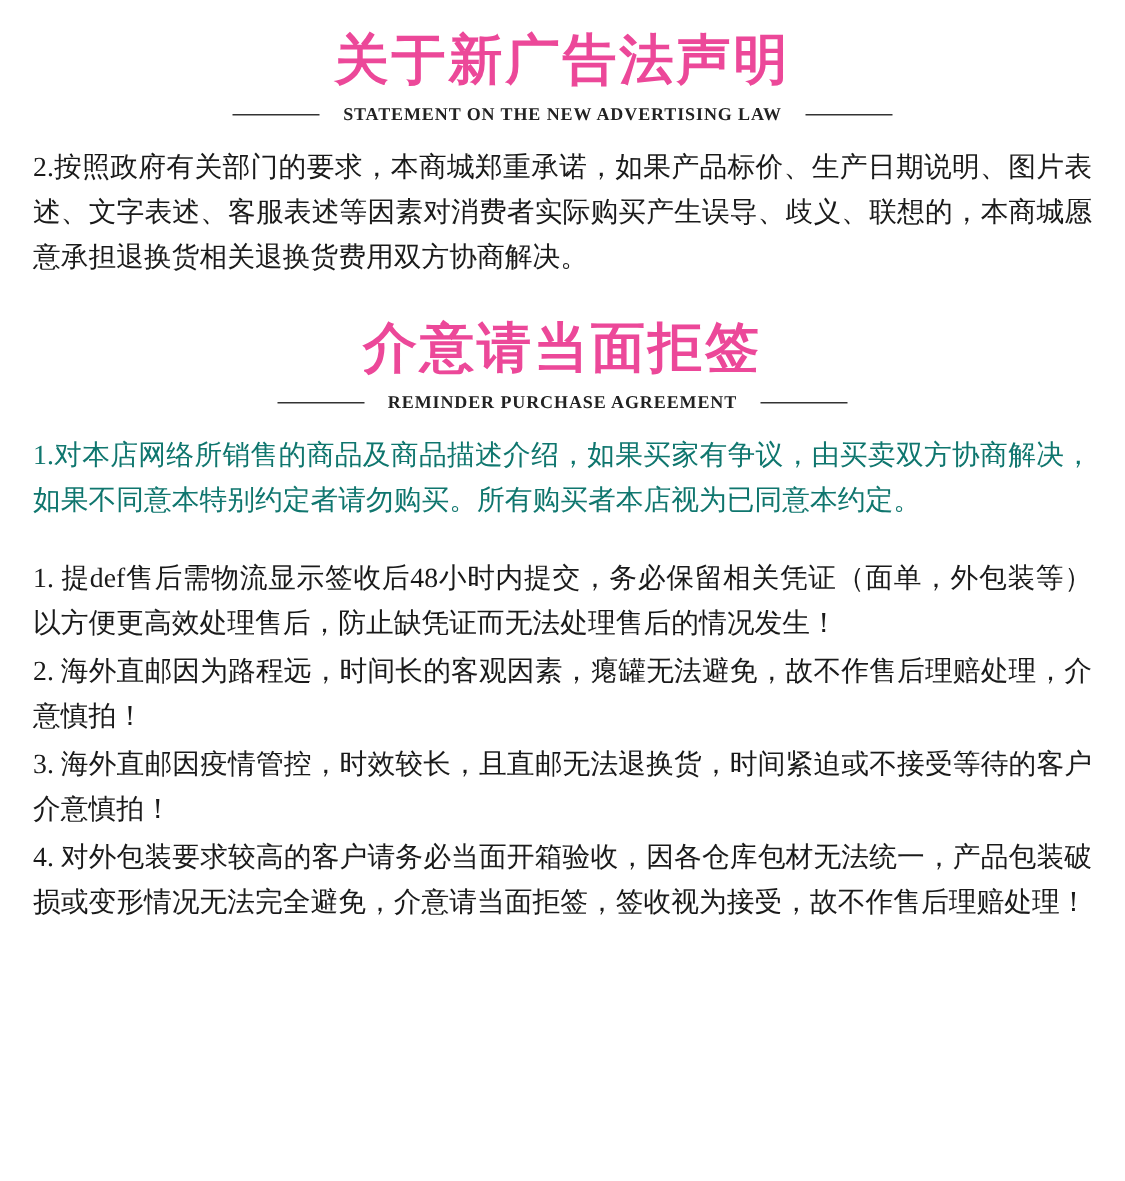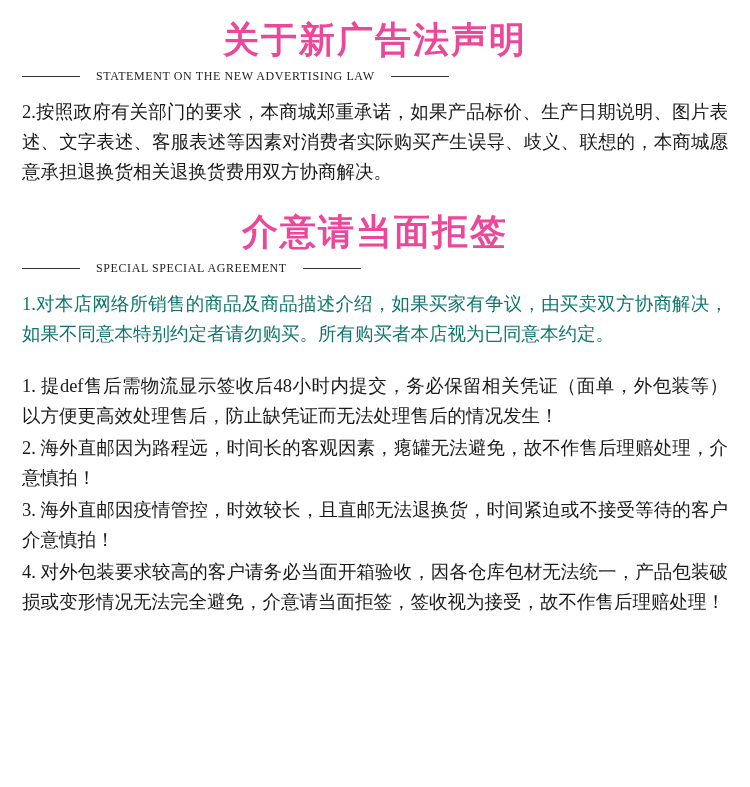--- a/index.html
+++ b/index.html
@@ -29,23 +29,25 @@
     font-size: 36px;
     font-weight: bold;
     color: #ec4899;
     letter-spacing: 2px;
     line-height: 1.25;
     font-family: "Liberation Serif", serif;
   }
   .heading-en-wrap {
     display: flex;
     align-items: center;
+    justify-content: center;
     gap: 16px;
     margin-top: 6px;
     margin-bottom: 14px;
+    font-weight: bold;
   }
   .heading-rule {
     height: 1px;
     background: #333333;
     width: 58px;
     flex: 0 0 auto;
   }
   .heading-en {
     font-size: 12px;
     letter-spacing: 0.6px;
@@ -87,21 +89,21 @@
     <p class="para">2.按照政府有关部门的要求，本商城郑重承诺，如果产品标价、生产日期说明、图片表述、文字表述、客服表述等因素对消费者实际购买产生误导、歧义、联想的，本商城愿意承担退换货相关退换货费用双方协商解决。</p>
   </div>
 
   <div class="spacer-md"></div>
 
   <div class="section block-2">
     <div class="section-heading">
       <div class="heading-cn">介意请当面拒签</div>
       <div class="heading-en-wrap">
         <span class="heading-rule"></span>
-        <span class="heading-en">SPECIAL SPECIAL AGREEMENT</span>
+        <span class="heading-en">REMINDER PURCHASE AGREEMENT</span>
         <span class="heading-rule"></span>
       </div>
     </div>
     <p class="para red">1.对本店网络所销售的商品及商品描述介绍，如果买家有争议，由买卖双方协商解决，如果不同意本特别约定者请勿购买。所有购买者本店视为已同意本约定。</p>
   </div>
 
   <div class="spacer-md"></div>
 
   <div class="section">
     <p class="para">1. 提def售后需物流显示签收后48小时内提交，务必保留相关凭证（面单，外包装等）以方便更高效处理售后，防止缺凭证而无法处理售后的情况发生！</p>

